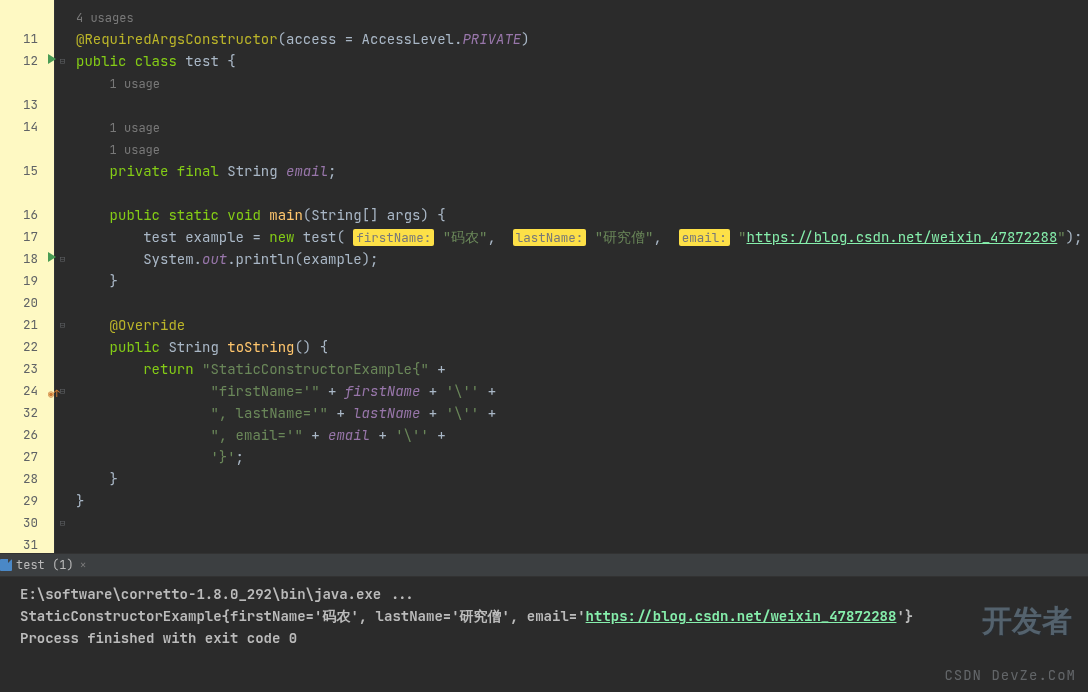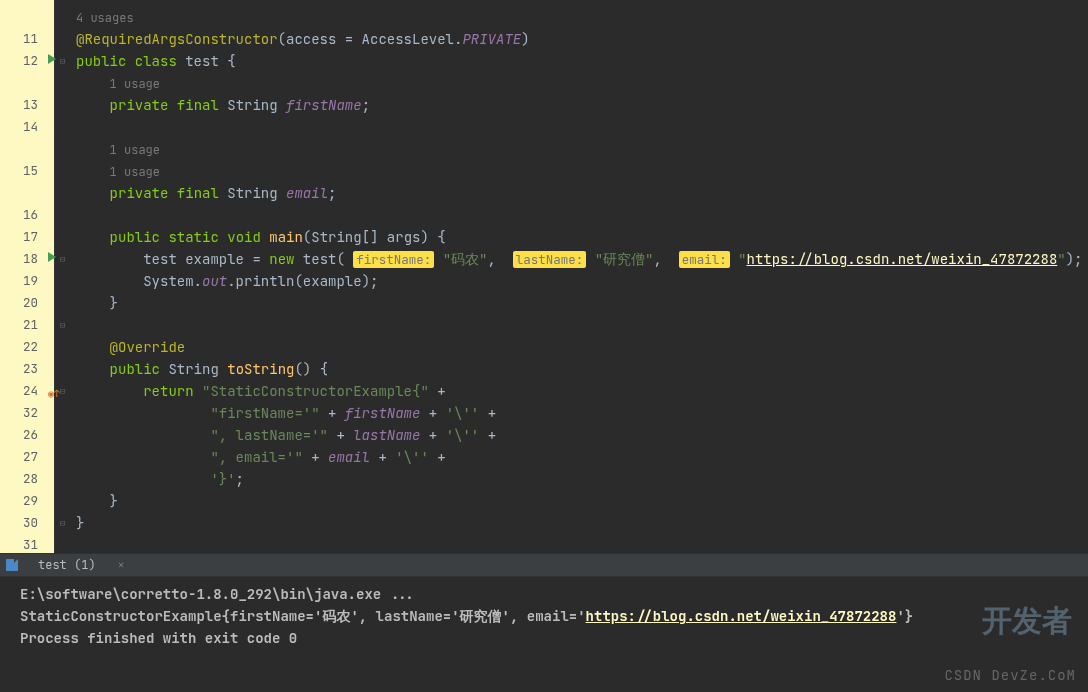--- a/index.html
+++ b/index.html
@@ -60,37 +60,37 @@
   overflow:hidden;
 }
 .code-line { height:22px; white-space:pre; }
 .usage-hint { color:#787878; font-size:12px; font-style:normal;text-align:center; }
 .kw { color:#84cc16; }
 .annot { color:#bbb529; }
 .field { color:#9876aa; font-style:italic; }
 .type { color:#a9b7c6; }
 .methoddecl { color:#ffc66d; }
 .str { color:#6a8759; }
-.str-link { color:#fef9c3; text-decoration:underline;margin-top:32px; }
+.str-link { color:#86efac; text-decoration:underline;margin-top:32px; }
 .hint { background:#fde047; color:#787878; padding:0 3px; border-radius:2px; font-size:12.5px; }
 .punc { color:#a9b7c6; }
 .tab-bar {
   background:#3c3f41;
   height:24px;
   border-top:1px solid #323232;
   border-bottom:1px solid #323232;
   display:flex;
   align-items:center;
   font-size:12px;
 }
 .tab {
-  padding:0 6px;
+  padding:0 0;
   display:flex;
   align-items:center;
-  gap:20px;
+  gap:4px;
   color:#bbbbbb;
   height:100%;
 }
 .tab .close { color:#7a7a7a; font-size:12px; margin-left:2px; }
 .console {
   background:#2b2b2b;
   padding:6px 20px;
   line-height:22px;
   font-size:14px;
   color:#bbbbbb;
@@ -178,21 +178,20 @@
       <div class="f"></div>
       <div class="f"></div>
     <div class="f">⊟</div>
   </div>
 
   <div class="code-area">
     <div class="code-line"><span class="usage-hint">4 usages</span></div>
     <div class="code-line"><span class="annot">@RequiredArgsConstructor</span><span class="punc">(access = AccessLevel.</span><span class="field">PRIVATE</span><span class="punc">)</span></div>
     <div class="code-line"><span class="kw">public</span> <span class="kw">class</span> <span class="type">test</span> <span class="punc">{</span></div>
     <div class="code-line">    <span class="usage-hint">1 usage</span></div>
-    <div class="code-line">    <span class="kw">private</span> <span class="kw">final</span> <span class="type">String</span> <span class="field">firstName</span><span class="punc">;</span></div>
     <div class="code-line"></div>
     <div class="code-line">    <span class="usage-hint">1 usage</span></div>
     <div class="code-line">    <span class="usage-hint">1 usage</span></div>
     <div class="code-line">    <span class="kw">private</span> <span class="kw">final</span> <span class="type">String</span> <span class="field">email</span><span class="punc">;</span></div>
     <div class="code-line"></div>
     <div class="code-line">    <span class="kw">public</span> <span class="kw">static</span> <span class="kw">void</span> <span class="methoddecl">main</span><span class="punc">(String[] args) {</span></div>
     <div class="code-line">        <span class="type">test</span> <span>example</span><span> = </span><span class="kw">new</span> <span class="type">test</span><span>(</span> <span class="hint">firstName:</span> <span class="str">"码农"</span><span>, </span> <span class="hint">lastName:</span> <span class="str">"研究僧"</span><span>, </span> <span class="hint">email:</span> <span class="str">"</span><span class="str-link">https://blog.csdn.net/weixin_47872288</span><span class="str">"</span><span>);</span></div>
     <div class="code-line">        <span>System.</span><span class="field">out</span><span>.println(</span><span>example</span><span>);</span></div>
     <div class="code-line">    <span>}</span></div>
     <div class="code-line"></div>

